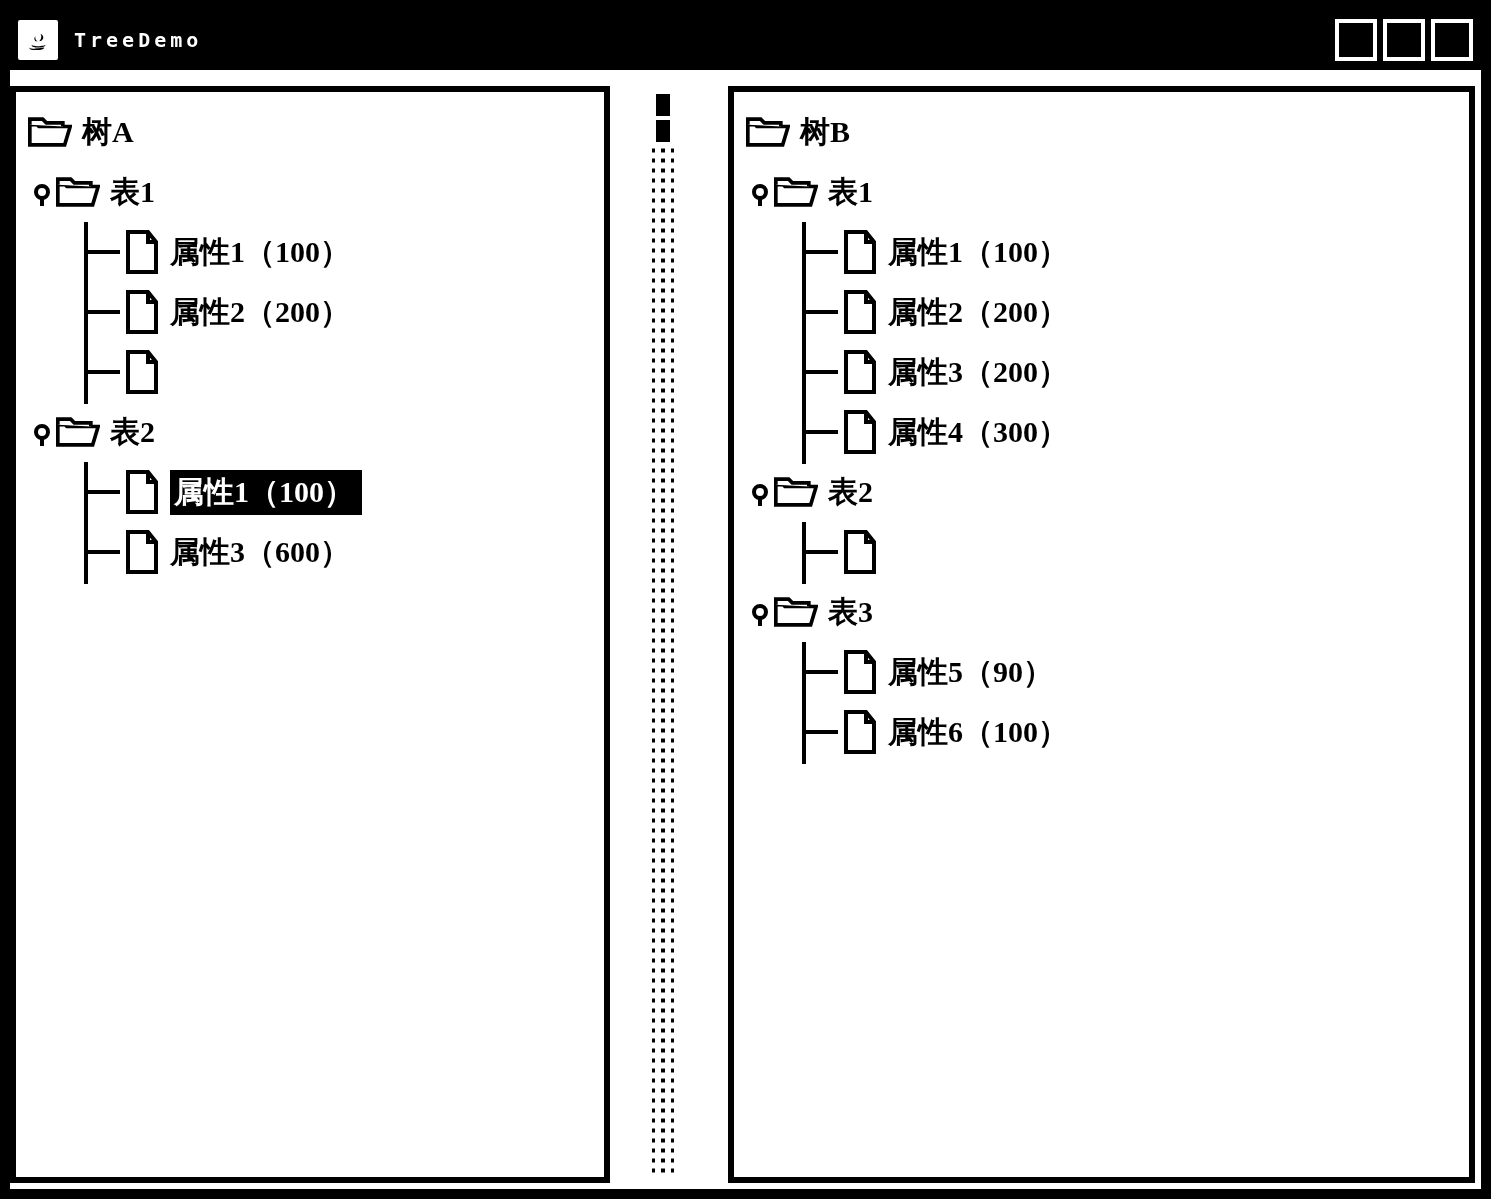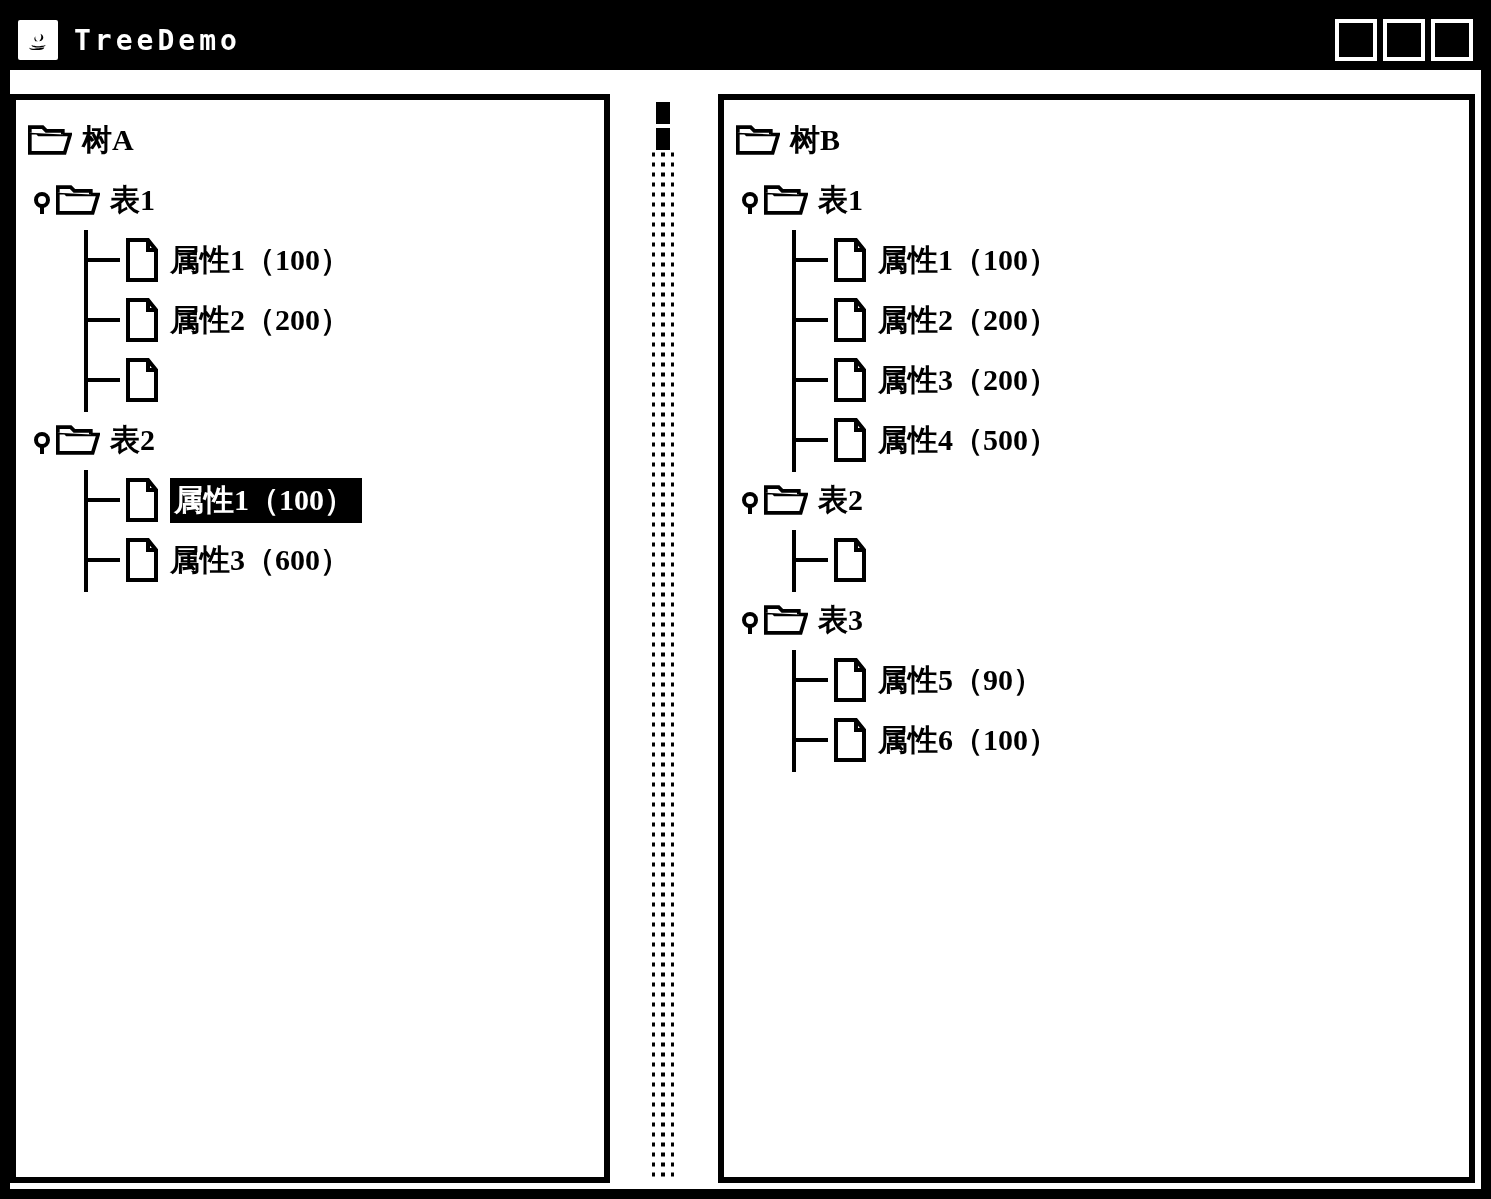--- a/index.html
+++ b/index.html
@@ -21,21 +21,21 @@
     flex-direction: column;
   }
   .titlebar {
     background: #000;
     color: #fff;
     height: 60px;
     display: flex;
     align-items: center;
     padding: 0 8px;
     font-family: monospace;
-    font-size: 28px;
+    font-size: 20px;
     letter-spacing: 4px;
   }
   .titlebar .app-icon {
     width: 40px;
     height: 40px;
     background: #fff;
     margin-right: 16px;
     display: flex;
     align-items: center;
     justify-content: center;
@@ -46,32 +46,32 @@
   .titlebar .winbtn {
     width: 42px;
     height: 42px;
     border: 4px solid #fff;
     margin-left: 6px;
     background: #000;
   }
   .content {
     flex: 1;
     display: flex;
-    padding: 24px 6px 6px 0;
+    padding: 16px 6px 6px 0;
     background: #fff;
     gap: 42px;
   }
   .panel {
     border: 6px solid #000;
     background: #fff;
     padding: 10px 12px;
     overflow: hidden;
   }
   .panel.left { width: 600px; margin-left: 0; }
-  .panel.right { flex: 1; margin-left: 2px; }
+  .panel.right { flex: 1; margin-left: 12px; }
   .splitter {
     width: 22px;
     display: flex;
     flex-direction: column;
     align-items: center;
     padding: 6px 0;
   }
   .splitter .arrow {
     width: 14px;
     height: 22px;
@@ -349,21 +349,21 @@
                       <span class="label">属性3（200）</span>
                     </div>
                   </li>
                   <li class="node">
                     <div class="row">
                       <span class="lines vline-end"></span>
                       <span class="icon-doc"><svg viewBox="0 0 36 44">
                           <path fill="#fff" stroke="#000" stroke-width="4" d="M4 2 L24 2 L32 12 L32 42 L4 42 Z"></path>
                           <path fill="none" stroke="#000" stroke-width="4" d="M24 2 L24 12 L32 12"></path>
                         </svg></span>
-                      <span class="label">属性4（500）</span>
+                      <span class="label">属性4（300）</span>
                     </div>
                   </li>
                 </ul>
               </li>
               <li class="node">
                 <div class="row">
                   <span class="handle">
                     <span class="knob"></span>
                   </span>
                   <span class="icon-folder-open"><svg viewBox="0 0 48 36">

